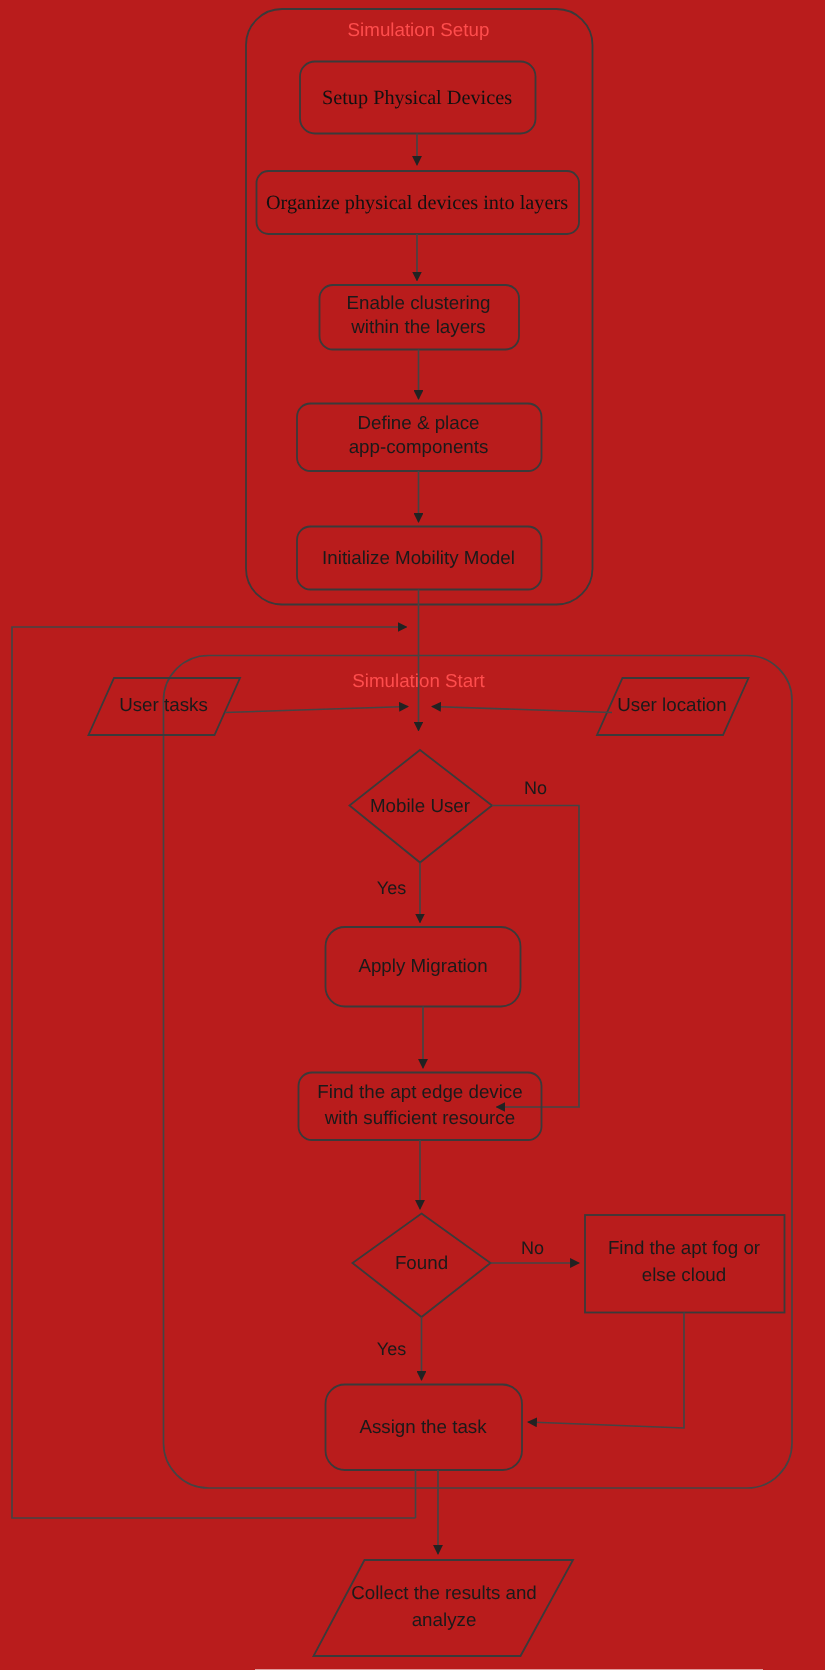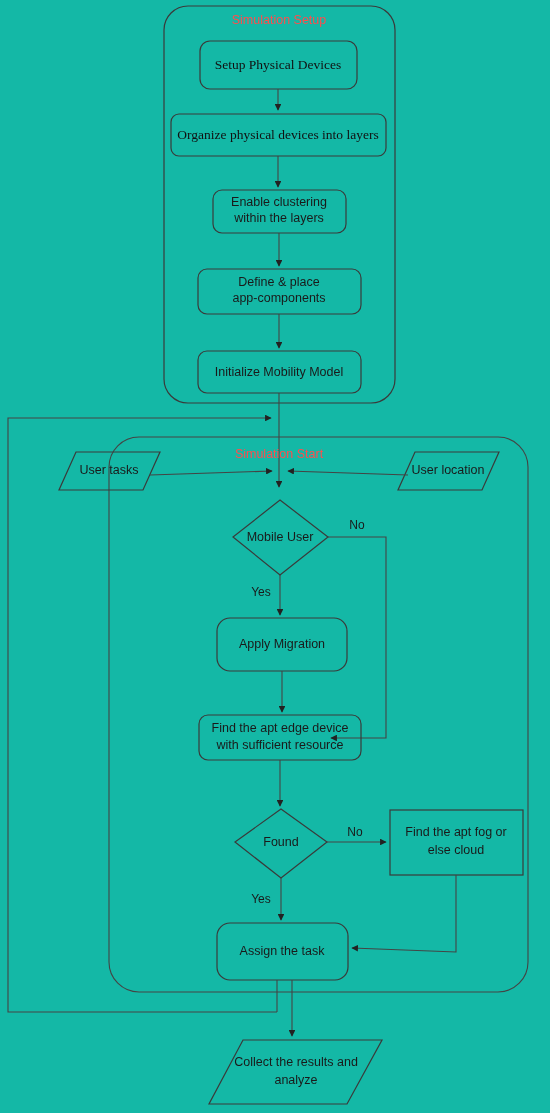--- a/index.html
+++ b/index.html
@@ -4,21 +4,21 @@
 <style>
   html, body {
     margin: 0;
     padding: 0;
     background: #ffffff;
   }
   #canvas {
     position: relative;
     width: 550px;
     height: 1113px;
-    background: #14b8a6;
+    background: #b91c1c;
     font-family: "Liberation Sans", sans-serif;
     overflow: hidden;
   }
   svg#flow {
     position: absolute;
     top: 0;
     left: 0;
     width: 550px;
     height: 1113px;
   }

